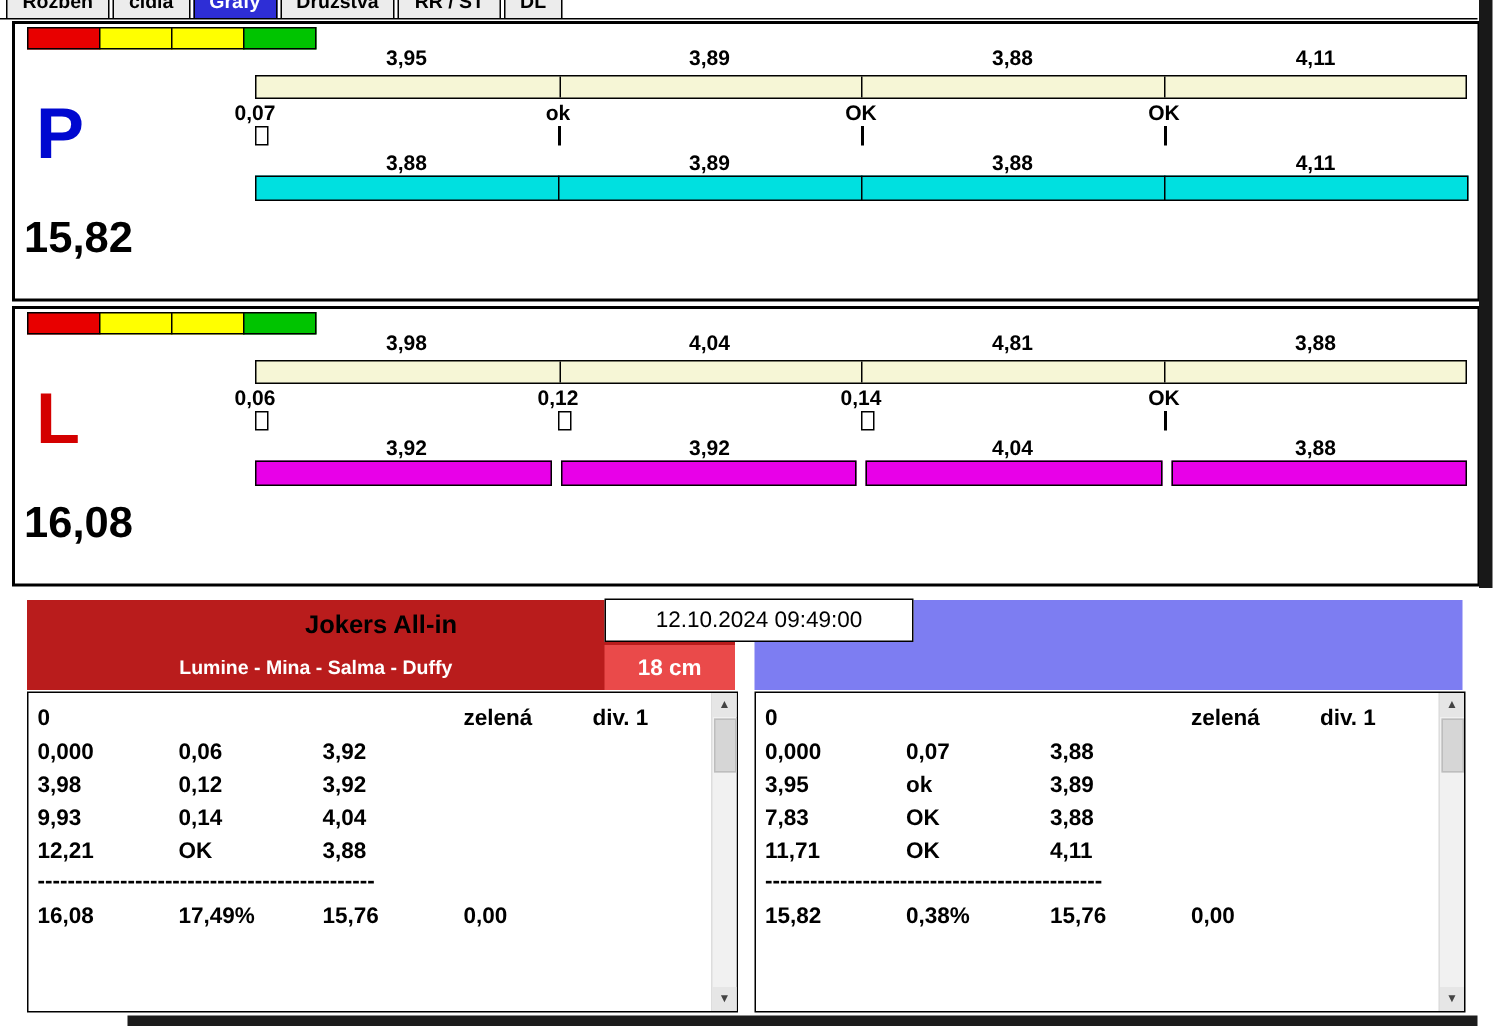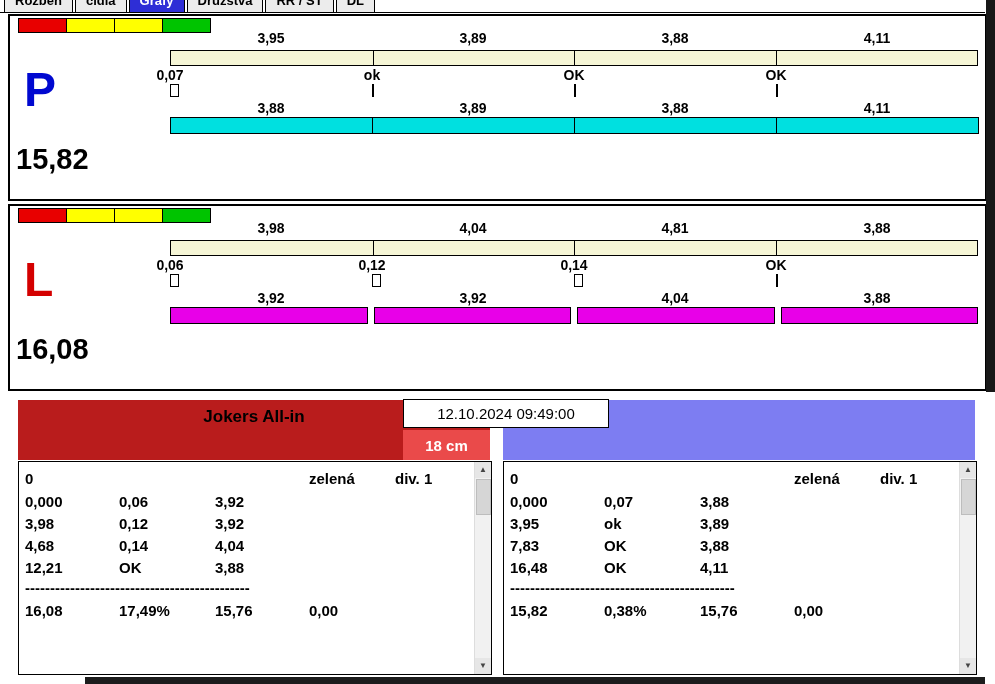--- a/index.html
+++ b/index.html
@@ -182,20 +182,21 @@
       <i class="seg" style="background-color: rgb(232, 0, 232);"></i>
     </div>
   </div>
 </section>
 
 <div class="team-header" id="team-left" style="background-color: #b91c1c;">
   <div class="team-name">Jokers All-in</div>
   <div class="height-strip hs-left" style="background-color: rgb(234, 74, 74);">
     <span>18 cm</span>
   </div>
+  <div class="team-dogs dogs-left">Lumine - Mina - Salma - Duffy</div>
 </div>
 
 <div class="team-header" id="team-right" style="background-color: rgb(125, 125, 242);">
 </div>
 
 <div class="datetime">12.10.2024 09:49:00</div>
 
 <div class="team-box" id="box-left">
   <div class="tr" style="top:8px">
     <span class="c1">0</span>
@@ -206,21 +207,21 @@
     <span class="c1">0,000</span>
     <span class="c2">0,06</span>
     <span class="c3">3,92</span>
   </div>
   <div class="tr" style="top:53px">
     <span class="c1">3,98</span>
     <span class="c2">0,12</span>
     <span class="c3">3,92</span>
   </div>
   <div class="tr" style="top:75px">
-    <span class="c1">4,68</span>
+    <span class="c1">9,93</span>
     <span class="c2">0,14</span>
     <span class="c3">4,04</span>
   </div>
   <div class="tr" style="top:97px">
     <span class="c1">12,21</span>
     <span class="c2">OK</span>
     <span class="c3">3,88</span>
   </div>
   <div class="tr" style="top:117px">
     <span class="c1 sep-line">---------------------------------------------</span>
@@ -253,21 +254,21 @@
     <span class="c1">3,95</span>
     <span class="c2">ok</span>
     <span class="c3">3,89</span>
   </div>
   <div class="tr" style="top:75px">
     <span class="c1">7,83</span>
     <span class="c2">OK</span>
     <span class="c3">3,88</span>
   </div>
   <div class="tr" style="top:97px">
-    <span class="c1">16,48</span>
+    <span class="c1">11,71</span>
     <span class="c2">OK</span>
     <span class="c3">4,11</span>
   </div>
   <div class="tr" style="top:117px">
     <span class="c1 sep-line">---------------------------------------------</span>
   </div>
   <div class="tr" style="top:140px">
     <span class="c1">15,82</span>
     <span class="c2">0,38%</span>
     <span class="c3">15,76</span>

